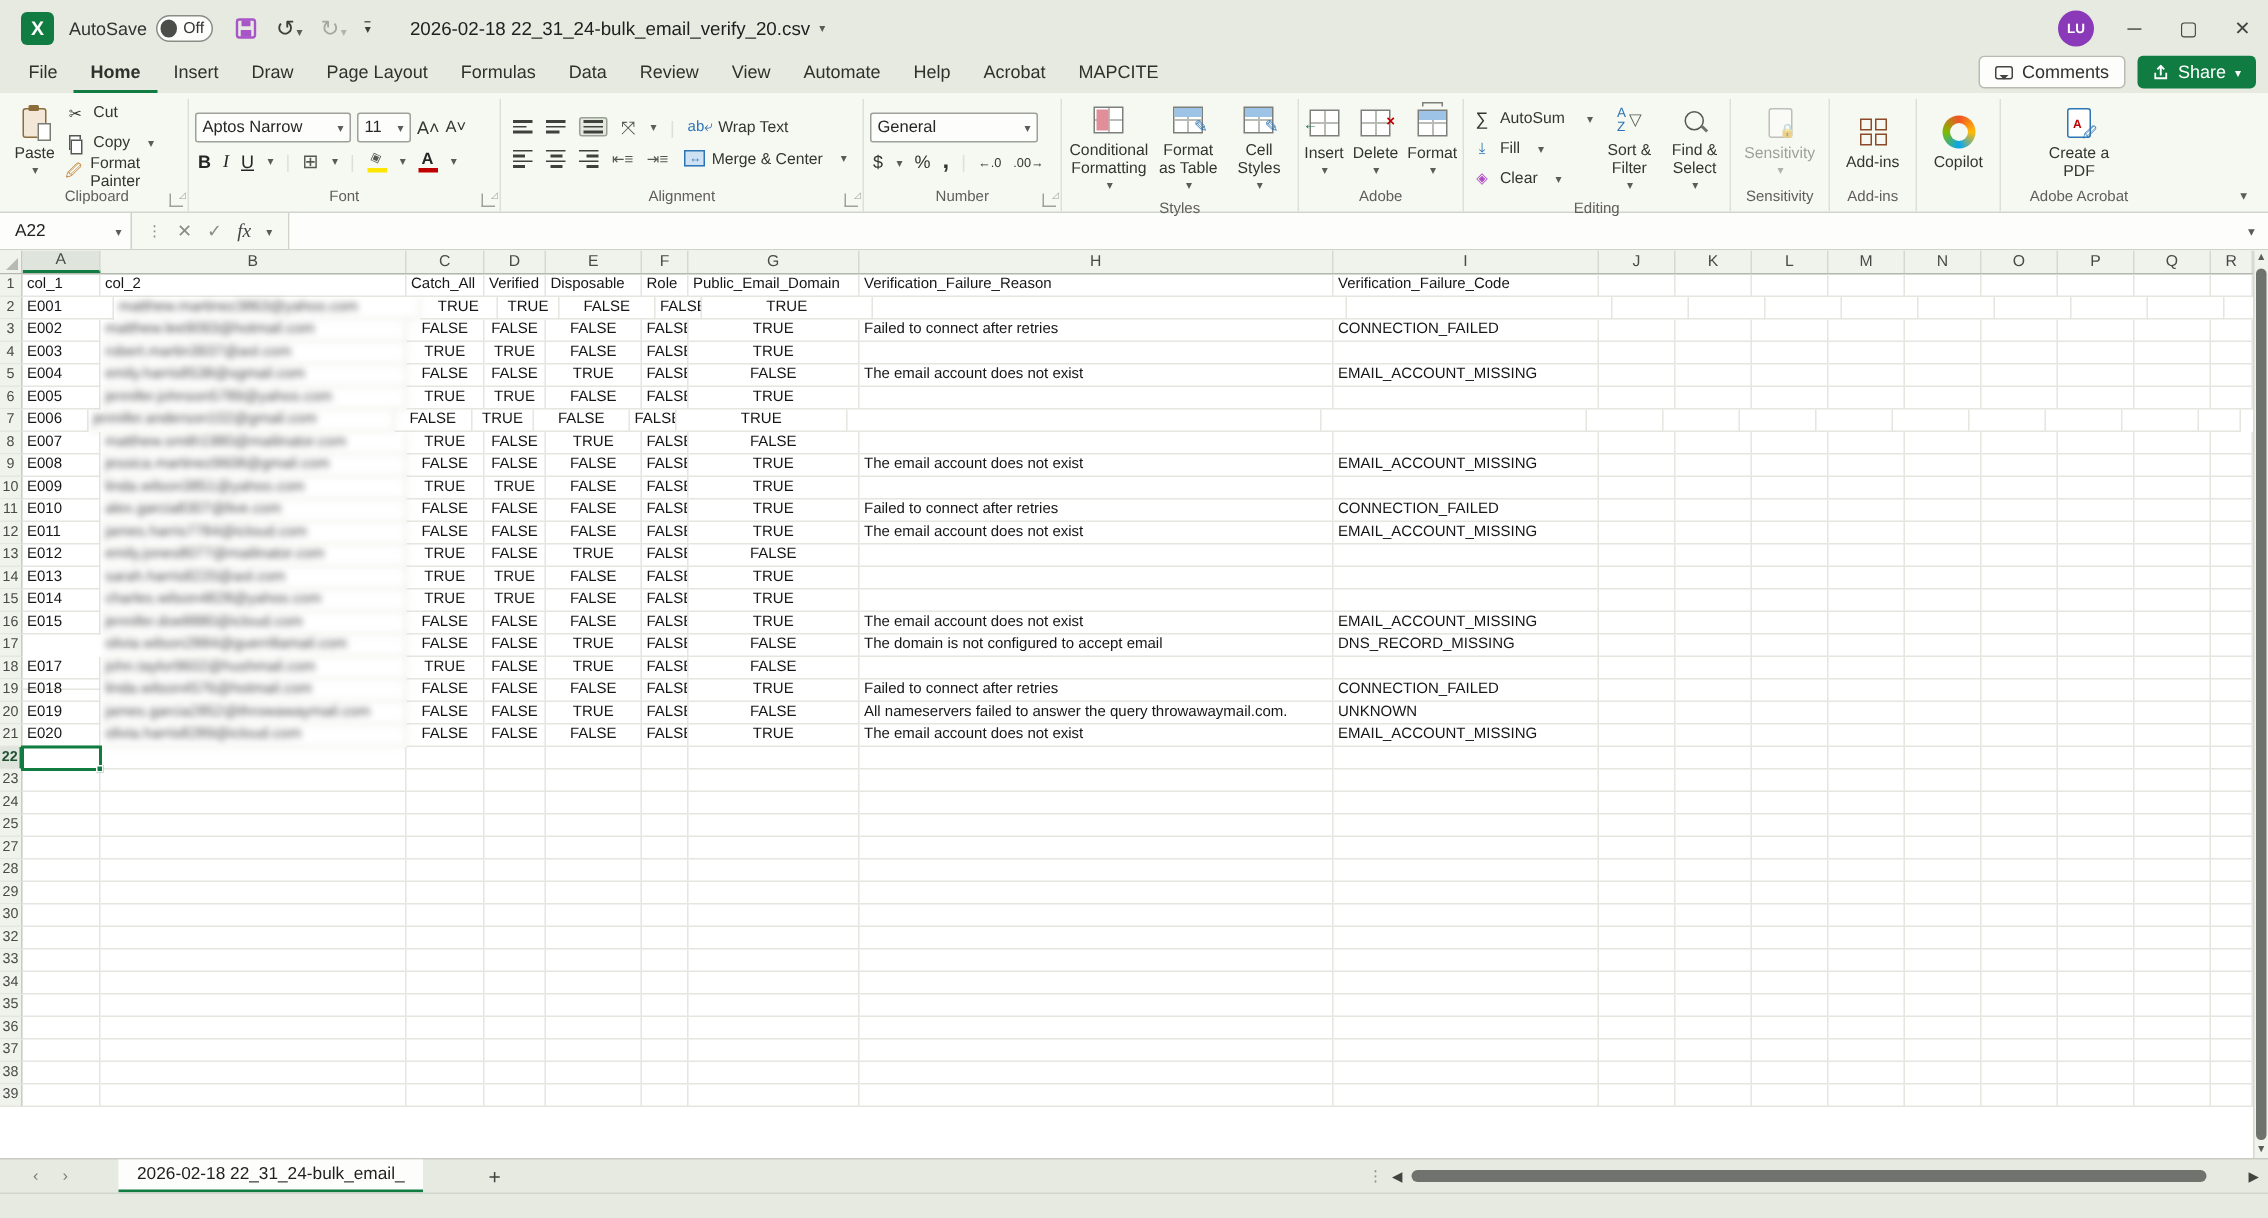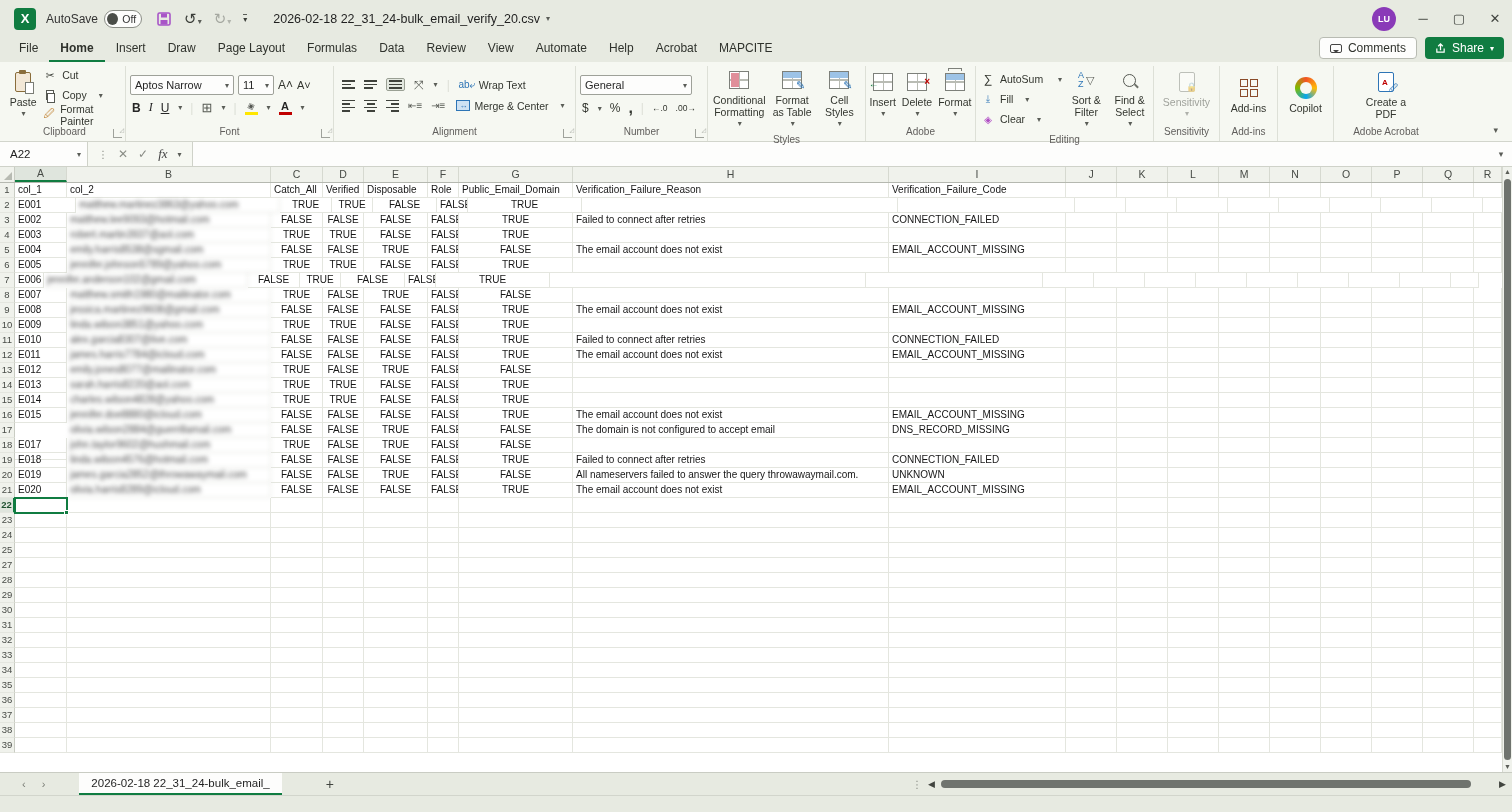--- a/index.html
+++ b/index.html
@@ -671,21 +671,21 @@
             <div class="cell" style="width: 51px;"></div>
             <div class="cell" style="width: 51px;"></div>
             <div class="cell" style="width: 51px;"></div>
             <div class="cell" style="width: 51px;"></div>
             <div class="cell" style="width: 51px;"></div>
             <div class="cell" style="width: 51px;"></div>
             <div class="cell" style="width: 28px;"></div>
           </div>
           <div class="grow">
             <div class="rowhdr">7</div>
-            <div class="cell" style="width: 29px;">E006</div>
+            <div class="cell" style="width: 44px;">E006</div>
             <div class="cell blur" style="width: 204px;">jennifer.anderson102@gmail.com</div>
             <div class="cell c-center" style="width: 52px;">FALSE</div>
             <div class="cell c-center" style="width: 41px;">TRUE</div>
             <div class="cell c-center" style="width: 64px;">FALSE</div>
             <div class="cell c-center" style="width: 31px;">FALSE</div>
             <div class="cell c-center" style="width: 114px;">TRUE</div>
             <div class="cell" style="width: 316px;"></div>
             <div class="cell" style="width: 177px;"></div>
             <div class="cell" style="width: 51px;"></div>
             <div class="cell" style="width: 51px;"></div>
@@ -1135,41 +1135,20 @@
             <div class="cell" style="width: 51px;"></div>
             <div class="cell" style="width: 51px;"></div>
             <div class="cell" style="width: 51px;"></div>
             <div class="cell" style="width: 51px;"></div>
             <div class="cell" style="width: 51px;"></div>
             <div class="cell" style="width: 51px;"></div>
             <div class="cell" style="width: 28px;"></div>
           </div>
           <div class="grow">
             <div class="rowhdr">30</div>
-            <div class="cell" style="width: 52px;"></div>
-            <div class="cell" style="width: 204px;"></div>
-            <div class="cell c-center" style="width: 52px;"></div>
-            <div class="cell c-center" style="width: 41px;"></div>
-            <div class="cell c-center" style="width: 64px;"></div>
-            <div class="cell c-center" style="width: 31px;"></div>
-            <div class="cell c-center" style="width: 114px;"></div>
-            <div class="cell" style="width: 316px;"></div>
-            <div class="cell" style="width: 177px;"></div>
-            <div class="cell" style="width: 51px;"></div>
-            <div class="cell" style="width: 51px;"></div>
-            <div class="cell" style="width: 51px;"></div>
-            <div class="cell" style="width: 51px;"></div>
-            <div class="cell" style="width: 51px;"></div>
-            <div class="cell" style="width: 51px;"></div>
-            <div class="cell" style="width: 51px;"></div>
-            <div class="cell" style="width: 51px;"></div>
-            <div class="cell" style="width: 28px;"></div>
-          </div>
-          <div class="grow">
-            <div class="rowhdr">31</div>
             <div class="cell" style="width: 52px;"></div>
             <div class="cell" style="width: 204px;"></div>
             <div class="cell c-center" style="width: 52px;"></div>
             <div class="cell c-center" style="width: 41px;"></div>
             <div class="cell c-center" style="width: 64px;"></div>
             <div class="cell c-center" style="width: 31px;"></div>
             <div class="cell c-center" style="width: 114px;"></div>
             <div class="cell" style="width: 316px;"></div>
             <div class="cell" style="width: 177px;"></div>
             <div class="cell" style="width: 51px;"></div>

